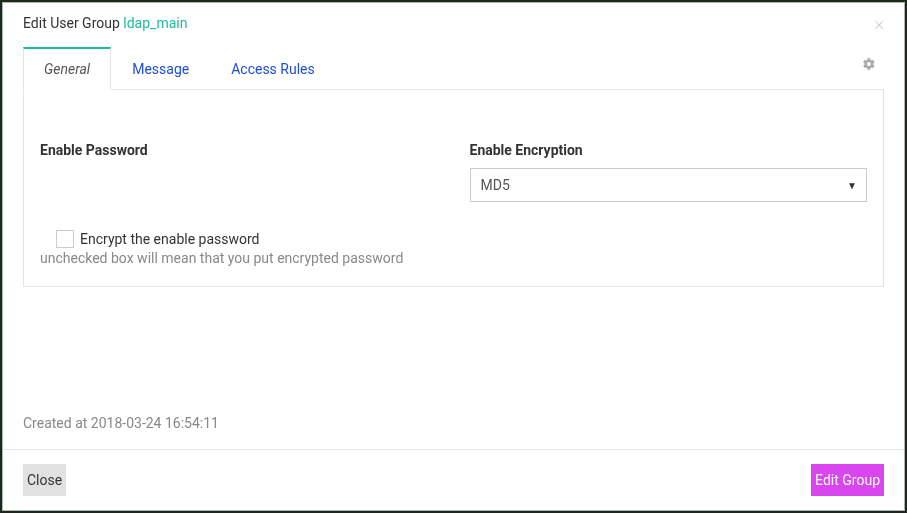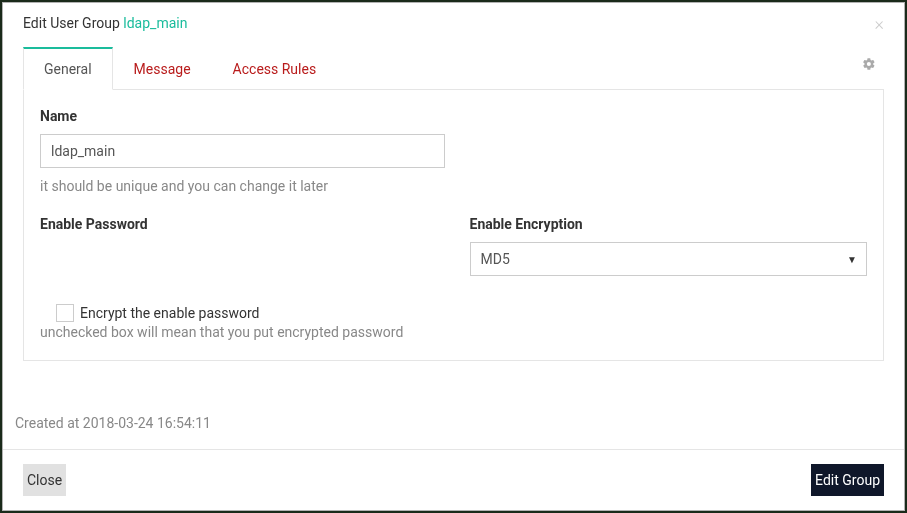--- a/index.html
+++ b/index.html
@@ -49,49 +49,51 @@
     }
     .tabs-row {
       display: flex;
       align-items: center;
       border-bottom: 1px solid #e5e5e5;
       margin-bottom: 0;
     }
     .tab {
       padding: 12px 20px;
       font-size: 14px;
-      color: #b91c1c;
+      color: #1d4ed8;
       cursor: pointer;
       border: 1px solid transparent;
       border-bottom: none;
       position: relative;
     }
     .tab.active {
       border: 1px solid #e5e5e5;
       border-bottom: 1px solid #fff;
       margin-bottom: -1px;
       border-top: 2px solid #1abc9c;
       color: #555;
       background: #fff;
+      font-style: italic;
     }
     .tabs-spacer { flex: 1; }
     .gear {
       color: #aaa;
       padding: 0 8px 6px 0;
       cursor: pointer;
     }
     .form-area {
       border: 1px solid #e5e5e5;
       border-top: none;
       padding: 18px 16px 20px 16px;
     }
     .form-row {
       display: flex;
       gap: 32px;
       margin-bottom: 0;
+      margin-top: 12px;
     }
     .col-half { flex: 1; }
     .field-label {
       font-weight: 700;
       font-size: 14px;
       color: #333;
       display: block;
       margin-bottom: 10px;
     }
     .text-input, .select-input {
@@ -143,21 +145,21 @@
       flex-shrink: 0;
     }
     .checkbox-label {
       font-size: 14px;
       color: #333;
     }
     .half-width { max-width: 405px; }
     .meta-row {
       display: flex;
       justify-content: space-between;
-      padding: 16px 20px 18px 12px;
+      padding: 16px 20px 18px 20px;
       font-size: 14px;
       color: #888;
     }
     .modal-footer {
       border-top: 1px solid #e5e5e5;
       padding: 14px 20px;
       display: flex;
       justify-content: space-between;
       align-items: center;
     }
@@ -166,21 +168,21 @@
       font-size: 14px;
       border: none;
       cursor: pointer;
       font-family: inherit;
     }
     .btn-default {
       background: #e1e1e1;
       color: #333;
     }
     .btn-primary {
-      background: #0f172a;
+      background: #d946ef;
       color: #fff;
     }
     svg.gear-svg {
       width: 14px;
       height: 14px;
       fill: #aaa;
     }
   </style>
 </head>
 <body>
@@ -209,25 +211,20 @@
       <div class="tabs-spacer"></div>
       <div class="gear">
         <svg class="gear-svg" viewBox="0 0 24 24">
           <path d="M19.14,12.94a7,7,0,0,0,.05-.94,7,7,0,0,0-.05-.94l2.11-1.65a.5.5,0,0,0,.12-.64l-2-3.46a.5.5,0,0,0-.61-.22l-2.49,1a7,7,0,0,0-1.62-.94l-.38-2.65A.5.5,0,0,0,13.77,2H9.77a.5.5,0,0,0-.49.42L8.9,5.07a7,7,0,0,0-1.62.94l-2.49-1a.5.5,0,0,0-.61.22l-2,3.46a.5.5,0,0,0,.12.64L4.41,11a7,7,0,0,0,0,1.88L2.3,14.53a.5.5,0,0,0-.12.64l2,3.46a.5.5,0,0,0,.61.22l2.49-1a7,7,0,0,0,1.62.94l.38,2.65a.5.5,0,0,0,.49.42h4a.5.5,0,0,0,.49-.42l.38-2.65a7,7,0,0,0,1.62-.94l2.49,1a.5.5,0,0,0,.61-.22l2-3.46a.5.5,0,0,0-.12-.64ZM11.77,15.5A3.5,3.5,0,1,1,15.27,12,3.5,3.5,0,0,1,11.77,15.5Z"></path>
         </svg>
       </div>
     </div>
 
     <div class="form-area">
 
-      <div class="half-width">
-        <label class="field-label">Name</label>
-        <input type="text" class="text-input" value="ldap_main" style="">
-        <div class="help-text">it should be unique and you can change it later</div>
-      </div>
 
       <div class="spacer-v"></div>
 
       <div class="form-row">
         <div class="col-half">
           <label class="field-label">Enable Password</label>
         </div>
         <div class="col-half">
           <label class="field-label">Enable Encryption</label>
           <div class="select-wrap">

